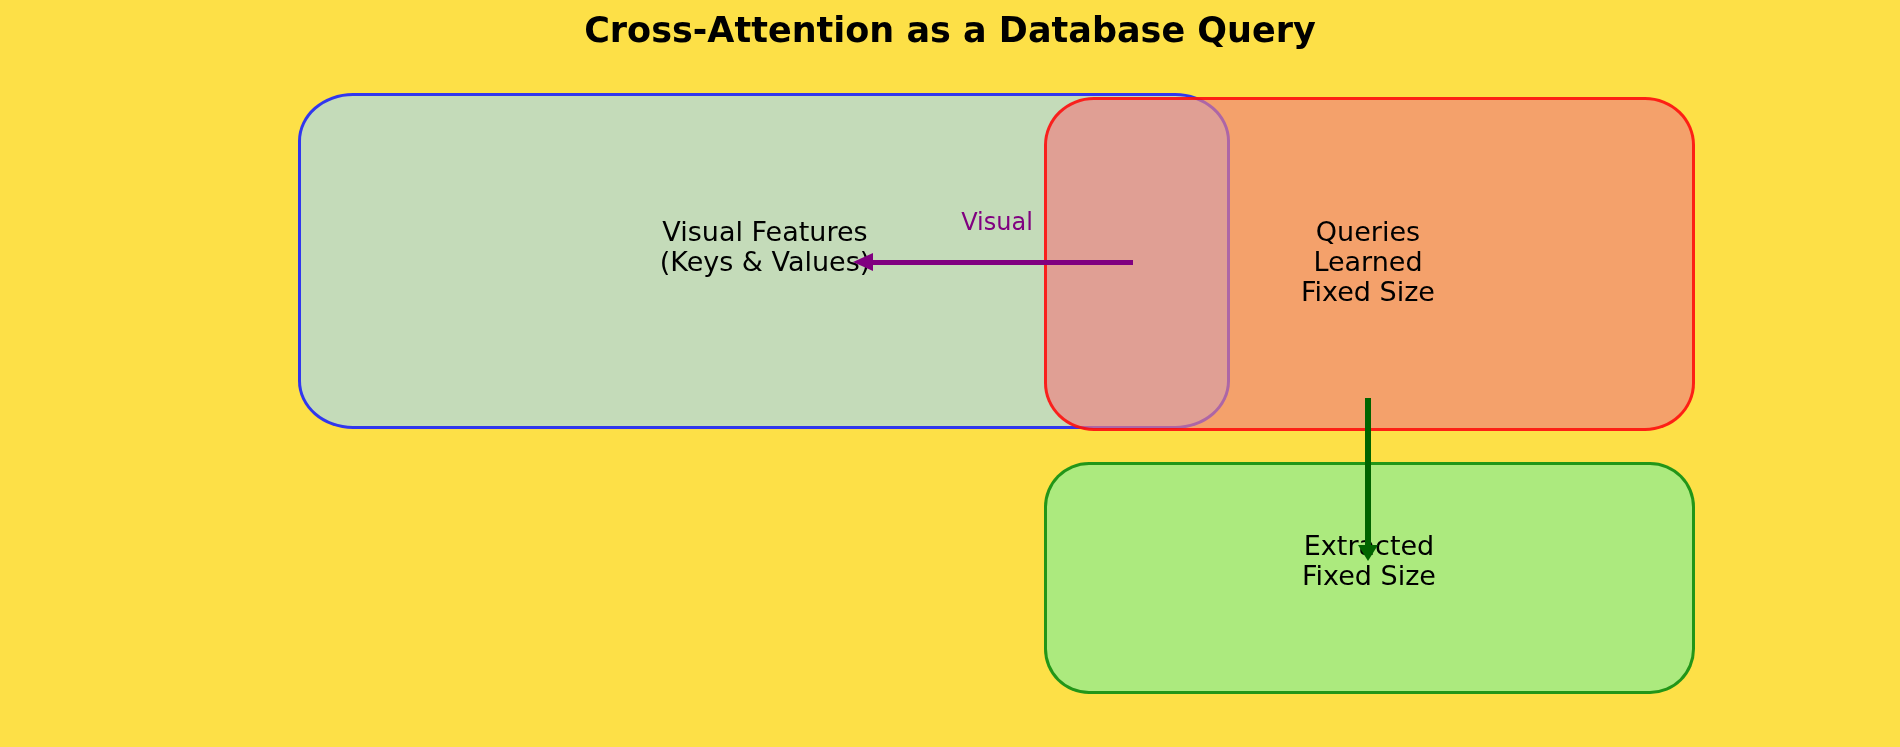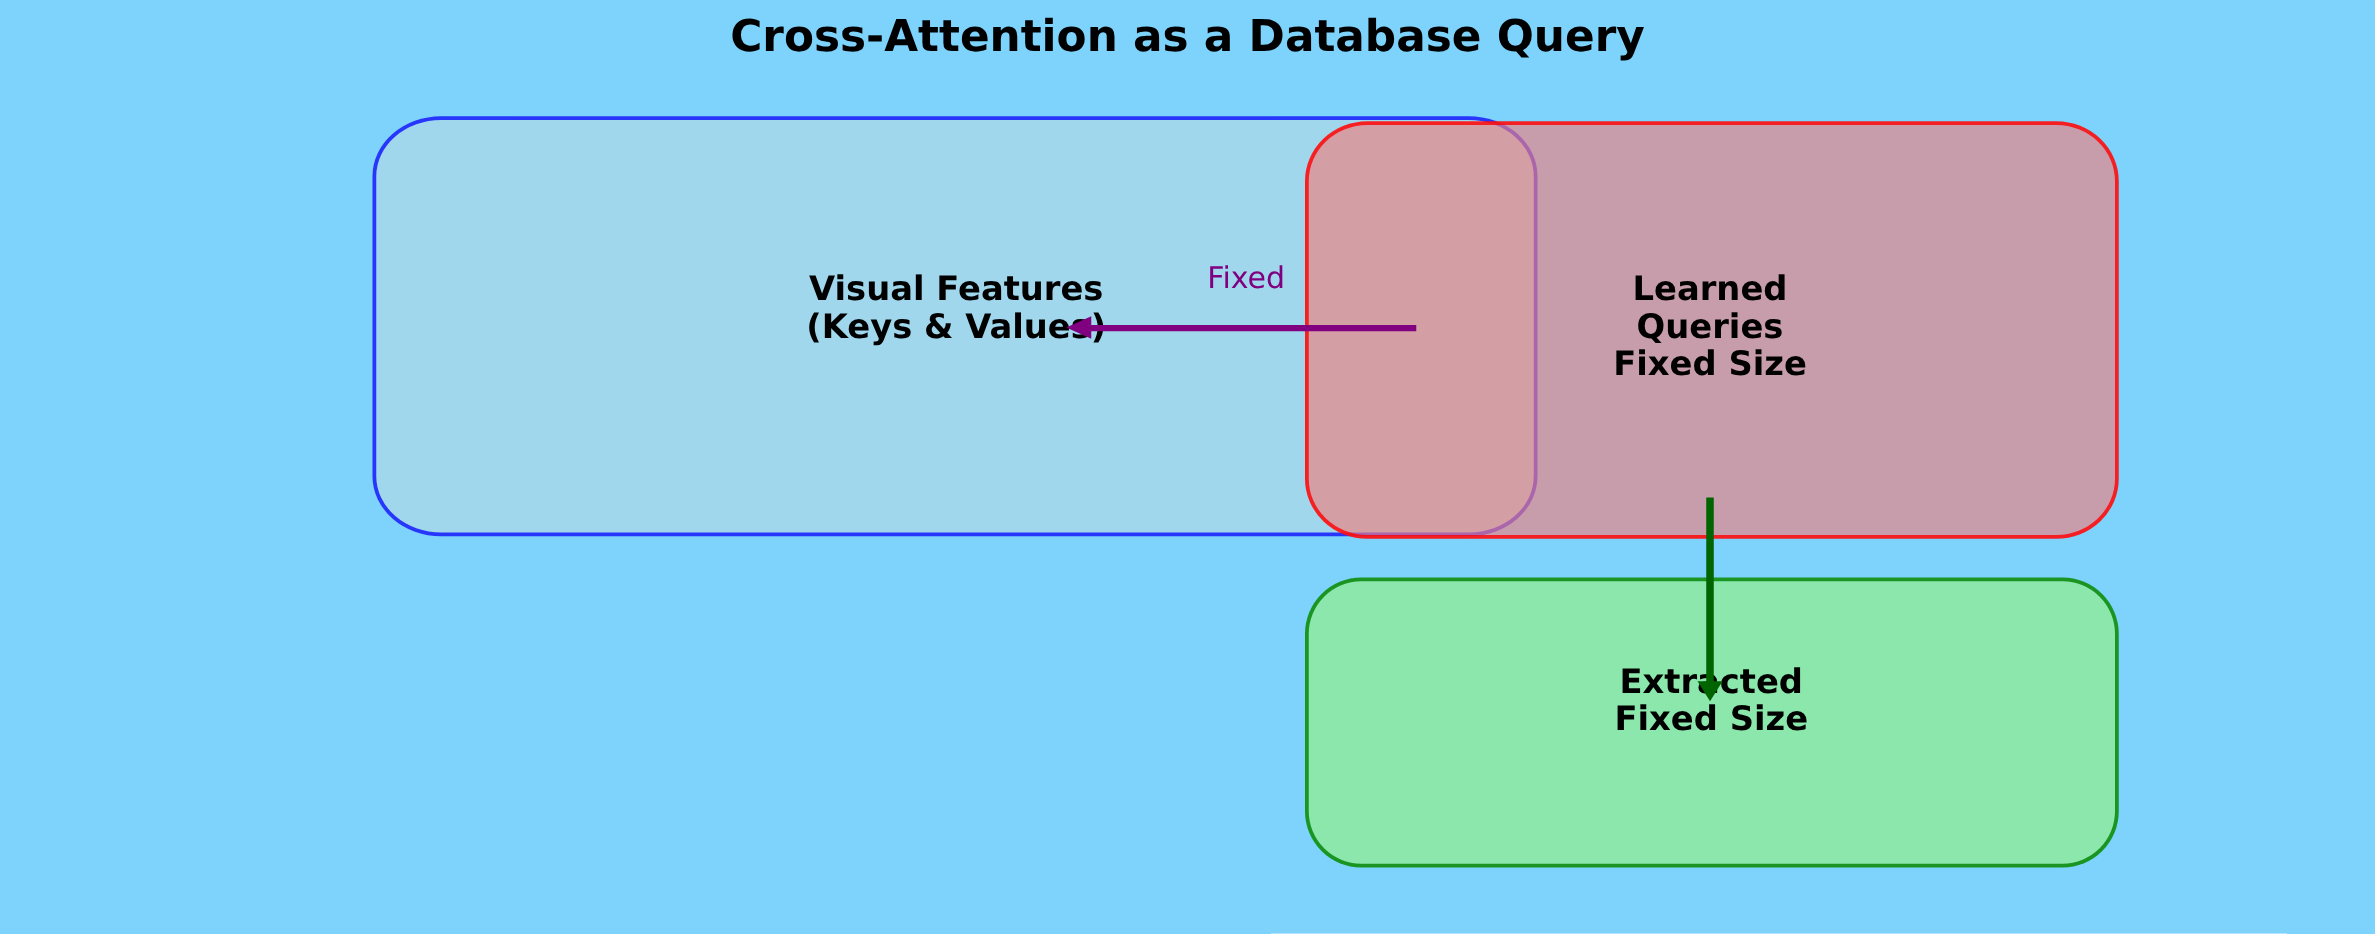--- a/index.html
+++ b/index.html
@@ -5,21 +5,21 @@
   html, body {
     margin: 0;
     padding: 0;
     background: #ffffff;
     font-family: "DejaVu Sans", "Liberation Sans", sans-serif;
   }
   #canvas {
     position: relative;
     width: 1900px;
     height: 747px;
-    background: #7dd3fc;
+    background: #fde047;
     overflow: hidden;
   }
   .title {
     position: absolute;
     left: 0;
     right: 0;
     top: 10px;
     text-align: center;
     font-size: 35px;
     font-weight: bold;
@@ -58,21 +58,21 @@
     background: rgba(144, 238, 144, 0.75);
     border: 3px solid rgba(0, 128, 0, 0.8);
     border-radius: 45px;
     z-index: 2;
   }
   .box-label {
     position: absolute;
     width: 460px;
     text-align: center;
     font-size: 27px;
-    font-weight: bold;
+    font-weight: normal;
     line-height: 30px;
     color: #000000;
     z-index: 5;
   }
   .label-visual   { left: 535px;  top: 217px; }
   .label-queries  { left: 1138px; top: 217px; }
   .label-extracted{ left: 1139px; top: 531px; }
 
   .query-arrow-label {
     position: absolute;
@@ -138,31 +138,31 @@
   <div class="box box-queries"></div>
 
   <div class="box box-extracted"></div>
 
   <div class="box-label label-visual">
     <div>Visual Features</div>
     <div>(Keys &amp; Values)</div>
   </div>
 
   <div class="box-label label-queries">
+    <div>Queries</div>
     <div>Learned</div>
-    <div>Queries</div>
     <div>Fixed Size</div>
   </div>
 
   <div class="box-label label-extracted">
     <div>Extracted</div>
     <div>Fixed Size</div>
   </div>
 
-  <div class="query-arrow-label">Fixed</div>
+  <div class="query-arrow-label">Visual</div>
 
   <div class="query-arrow-line"></div>
 
   <div class="query-arrowhead"></div>
 
   <div class="output-arrow-line"></div>
 
   <div class="output-arrowhead"></div>
 
 </div>

